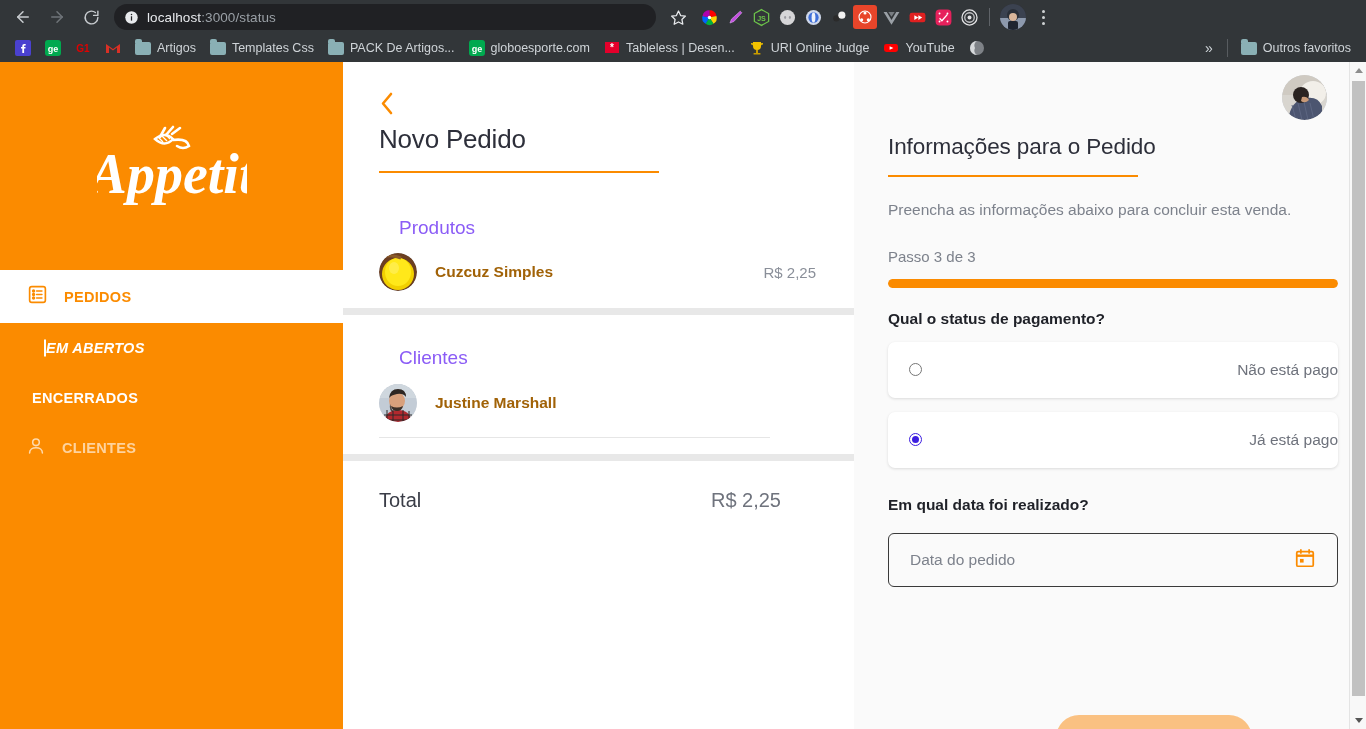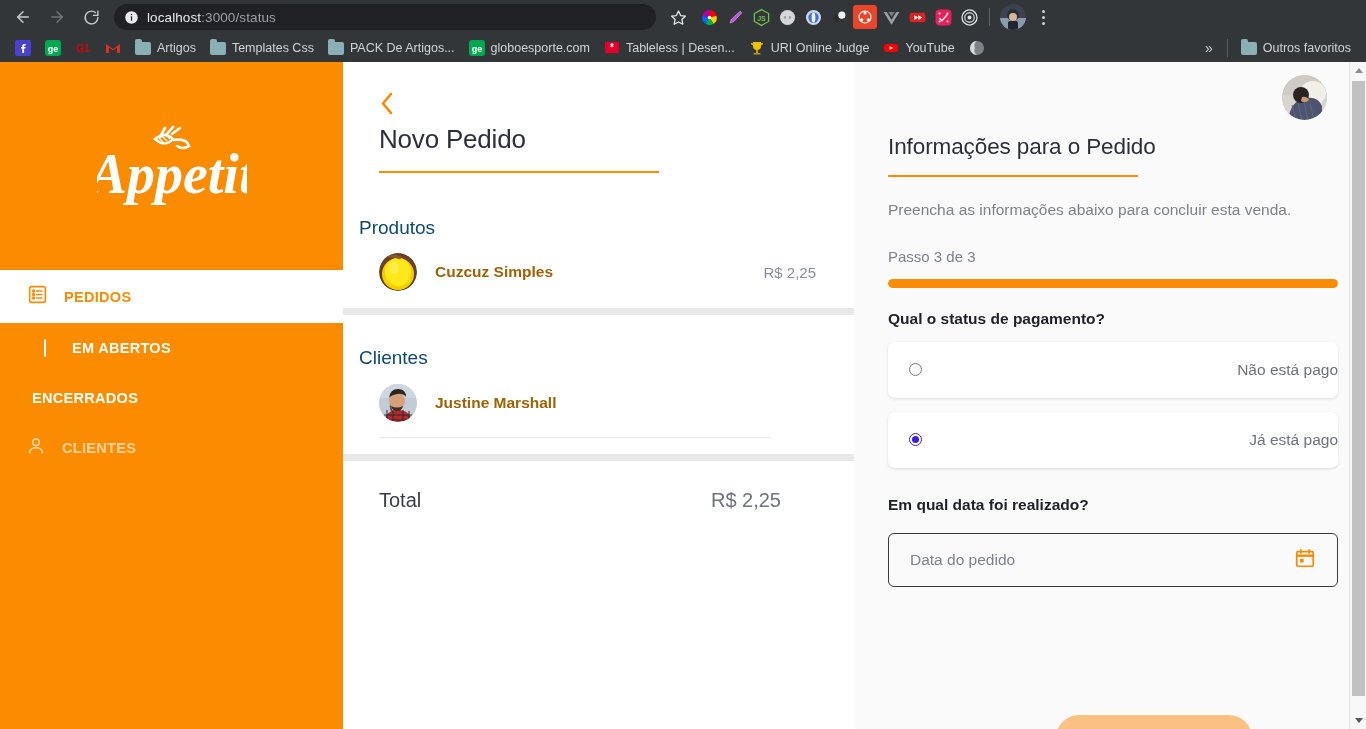--- a/index.html
+++ b/index.html
@@ -167,21 +167,21 @@
     font-weight: 700;
     font-size: 14.5px;
     letter-spacing: 0.3px;
   }
   #nav-em-abertos { position: relative; padding-left: 44px; }
   #nav-em-abertos::before {
     content:"";
     position:absolute; left: 44px; top: 50%; transform: translateY(-50%);
     width: 2px; height: 17px; background:#fff;
   }
-  #nav-em-abertos .nav-label { padding-left: 28px; }
+  #nav-em-abertos .nav-label { padding-left: 2px; font-style: italic; }
   #nav-encerrados { padding-left: 32px; }
   #nav-clientes {
     display:flex; align-items:center;
     height: 50px; padding-left: 25px; gap: 15px;
   }
   #nav-clientes .nav-label {
     color: rgba(255,255,255,0.62);
     font-weight: 700; font-size: 14.5px; letter-spacing: 0.3px;
   }
 
@@ -204,22 +204,22 @@
     color: #2d2f3a;
     font-weight: 400;
     margin: 8px 0 0 36px;
     letter-spacing: -0.2px;
   }
   #order-title-rule {
     height: 2px; background: #FB8B00;
     width: 280px; margin: 16px 0 0 36px;
   }
   .section-h {
-    font-size: 19px; color: #0c4a6e; font-weight: 400;
-    margin-left: 16px;
+    font-size: 19px; color: #8b5cf6; font-weight: 400;
+    margin-left: 56px;
   }
   .row-item {
     display: flex; align-items: center;
     margin-left: 36px;
     height: 66px;
   }
   .row-avatar {
     width: 38px; height: 38px; border-radius: 50%;
     overflow: hidden; flex: 0 0 38px;
     background: #d4dae1;

